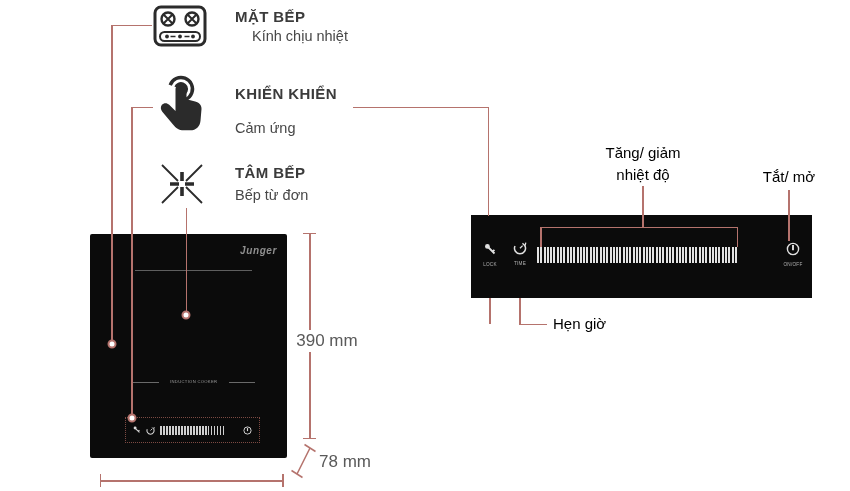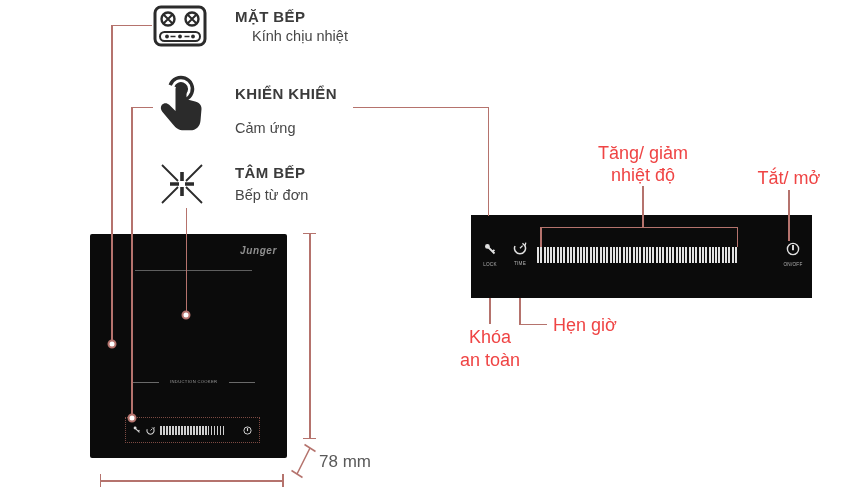--- a/index.html
+++ b/index.html
@@ -40,21 +40,21 @@
   
   .panel{position:absolute;left:471px;top:215px;width:341px;height:83px;
          background:var(--panel);z-index:2;}
   .pgroup{position:absolute;width:30px;text-align:center;}
   .pgroup .plabel{font-size:6px;transform:scale(.78);color:#b2b2b2;letter-spacing:.3px;
                   white-space:nowrap;margin-top:1px;}
   .slider{position:absolute;left:66px;top:32px;width:201px;height:16px;
           background:repeating-linear-gradient(90deg,#e3e3e3 0 2px,var(--panel) 2px 3.3px);}
 
   
-  .callout{position:absolute;font-size:18px;color:#ef4444;z-index:5;}
+  .callout{position:absolute;font-size:15px;color:#000000;z-index:5;}
   .center{text-align:center;}
   .dim-label{position:absolute;font-size:17px;color:var(--dim);background:#fff;
              z-index:8;padding:1px 3px;}
   .dim-svg{position:absolute;z-index:6;}
 </style>
 </head>
 <body>
 
 <div class="stage">
 
@@ -130,20 +130,21 @@
       <svg class="pwr" width="9" height="9" viewBox="0 0 14 14">
         <circle cx="7" cy="7" r="5.6" fill="none" stroke="#d8d8d8" stroke-width="1.5"></circle>
         <path d="M7 3.2 V8" stroke="#d8d8d8" stroke-width="1.8"></path>
       </svg>
     </div>
   </div>
 
   <div class="line" style="left:309px;top:233px;width:1.5px;height:206px;"></div>
   <div class="line" style="left:303px;top:232.5px;width:13px;height:1.5px;"></div>
   <div class="line" style="left:303px;top:437.5px;width:13px;height:1.5px;"></div>
+  <div class="dim-label center" style="left:289px;top:330px;width:76px;">390 mm</div>
 
   <div class="line" style="left:100px;top:480px;width:183px;height:1.5px;"></div>
   <div class="line" style="left:99.5px;top:474px;width:1.5px;height:13px;"></div>
   <div class="line" style="left:282px;top:474px;width:1.5px;height:13px;"></div>
 
   <svg class="dim-svg" style="left:286px;top:441px;" width="34" height="40" viewBox="0 0 34 40">
     <g stroke="#b5736d" stroke-width="1.5" fill="none">
       <path d="M24 7 L11 33"></path>
       <path d="M18.5 3.5 L29.5 10.5"></path>
       <path d="M5.5 29.5 L16.5 36.5"></path>
@@ -183,22 +184,18 @@
   </div>
   <div class="line" style="left:642px;top:186px;width:1.5px;height:41px;"></div>
   <div class="line" style="left:540px;top:226.5px;width:198px;height:1.5px;"></div>
   <div class="line" style="left:540px;top:226.5px;width:1.5px;height:20px;"></div>
   <div class="line" style="left:736.5px;top:226.5px;width:1.5px;height:20px;"></div>
 
   <div class="callout center" style="left:737px;top:168px;width:104px;">Tắt/ mở</div>
   <div class="line" style="left:788px;top:190px;width:1.5px;height:51px;"></div>
 
   <div class="line" style="left:489px;top:298px;width:1.5px;height:26px;"></div>
-  <div class="callout center" style="left:438px;top:326px;width:104px;line-height:23px;">
-    <div>Khóa</div>
-    <div>an toàn</div>
-  </div>
 
   <div class="line" style="left:519px;top:298px;width:1.5px;height:27px;"></div>
   <div class="line" style="left:519px;top:323.5px;width:28px;height:1.5px;"></div>
   <div class="callout" style="left:553px;top:315px;">Hẹn giờ</div>
 
 </div>
 
 </body></html>

